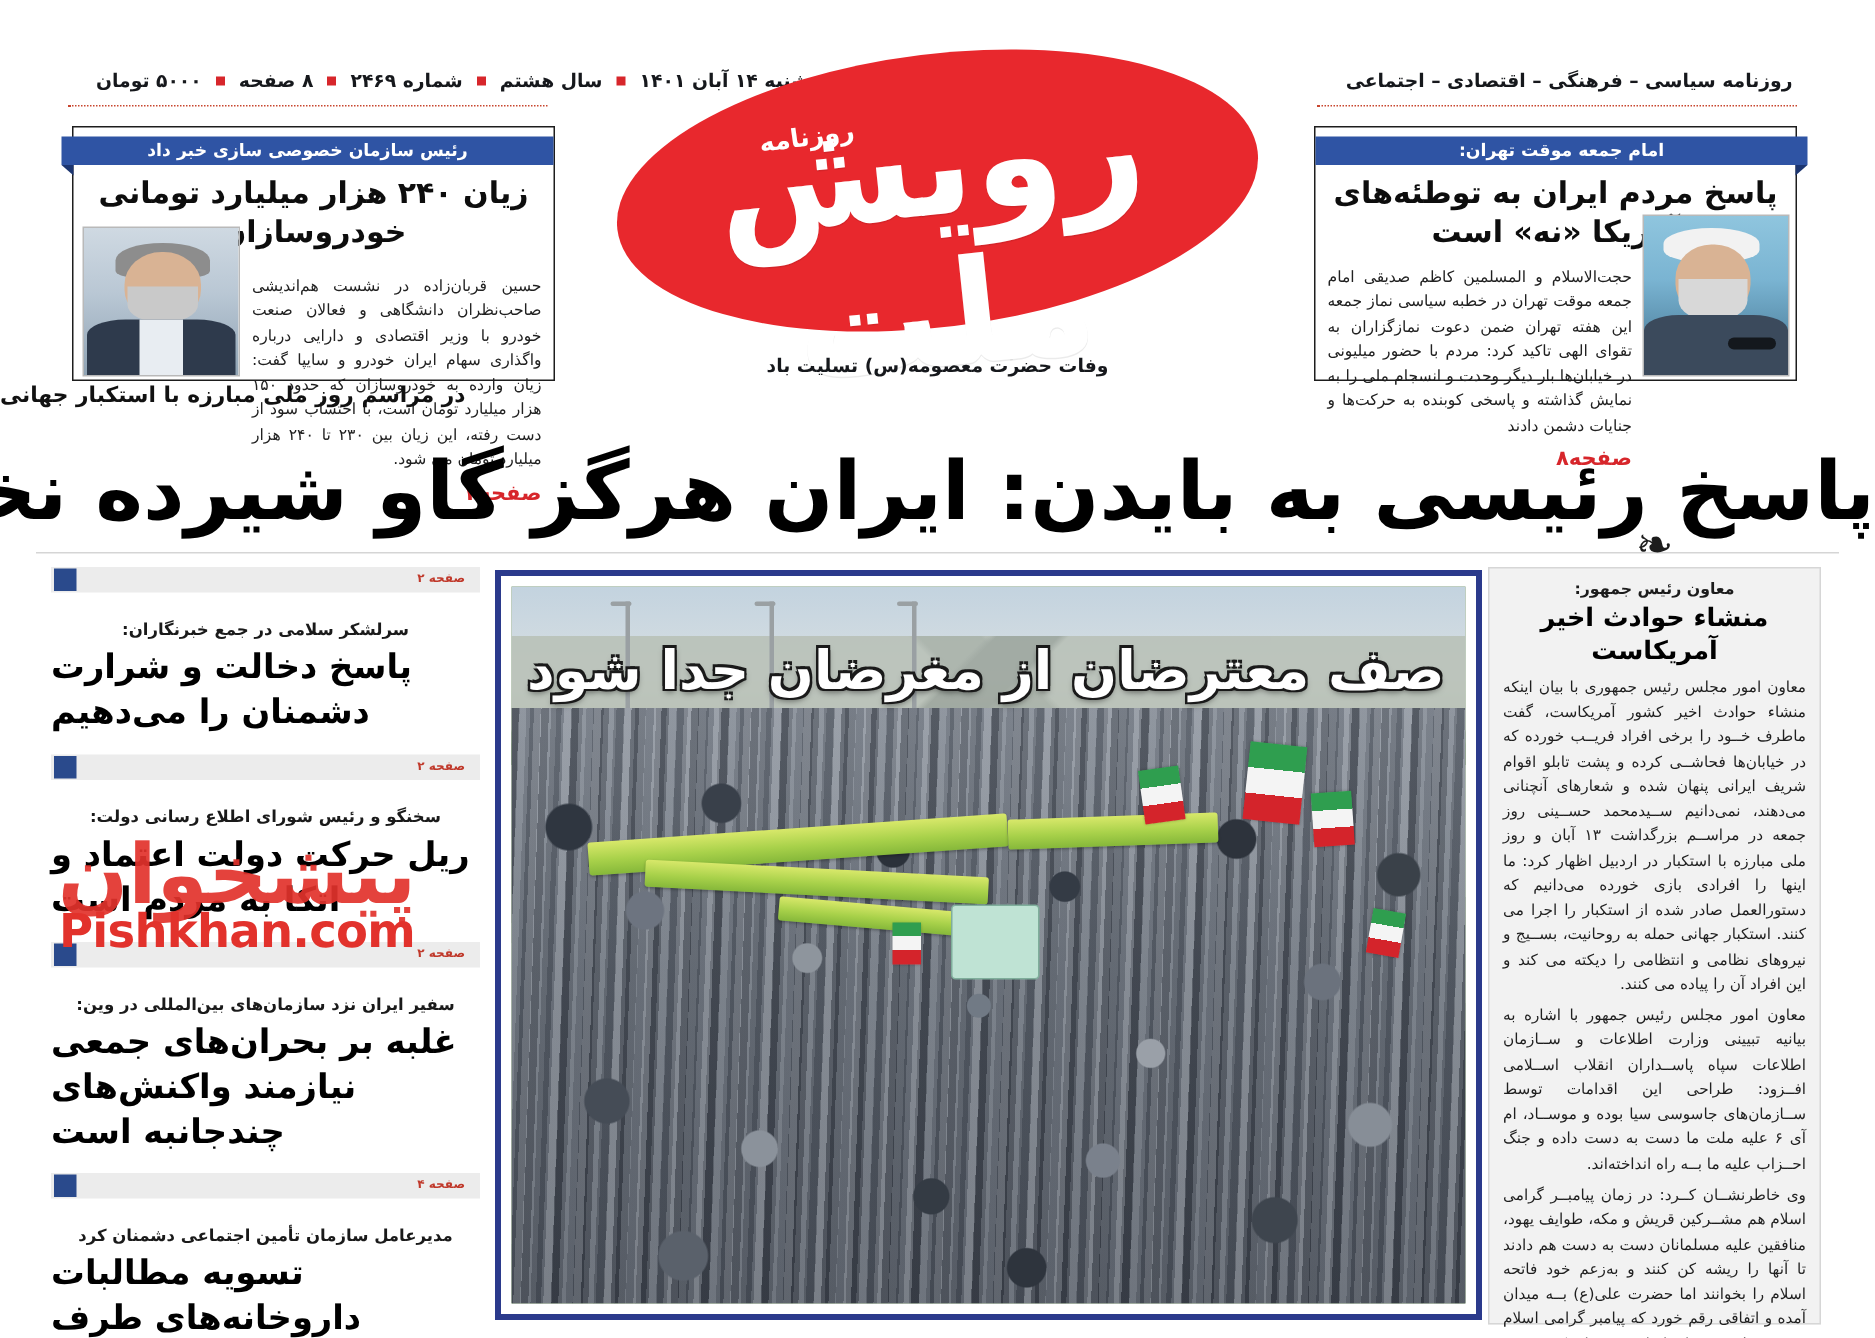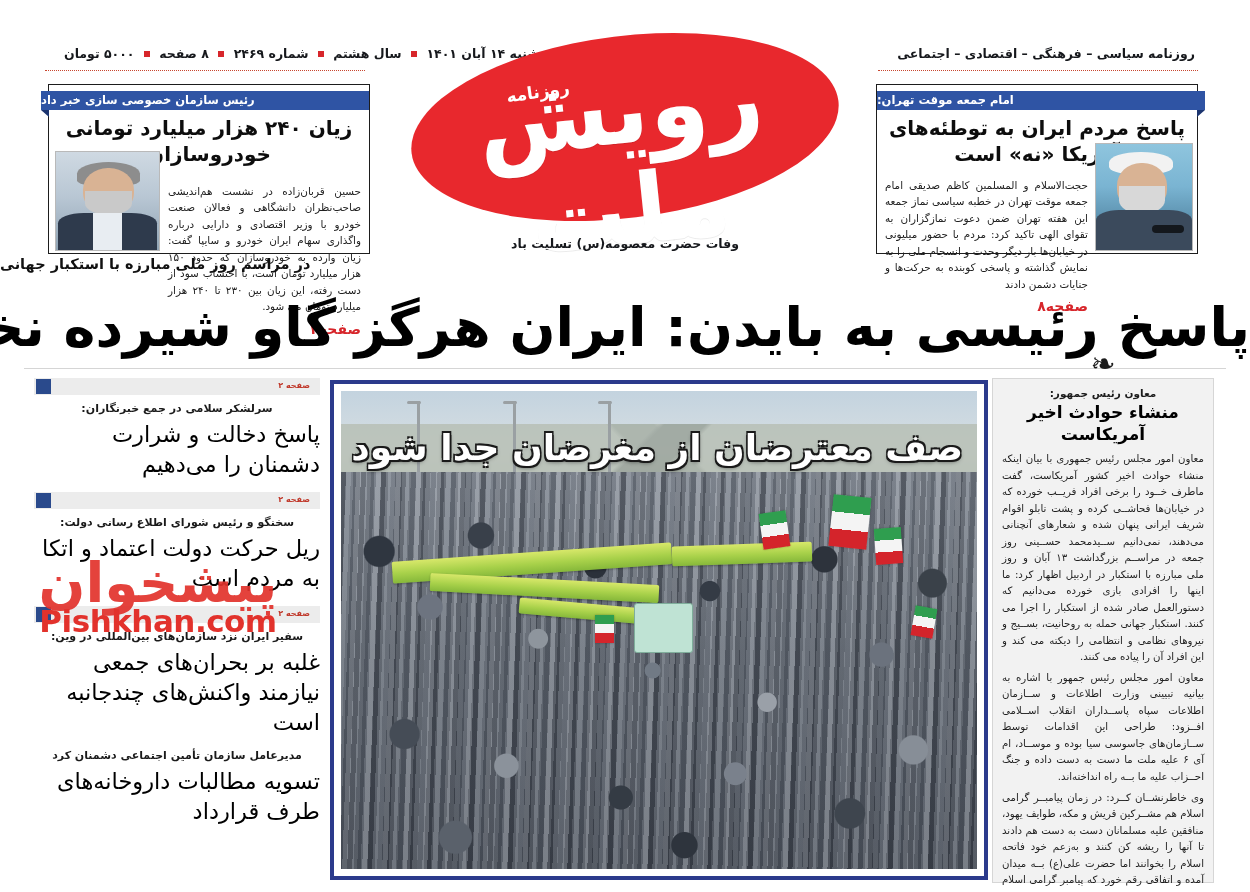--- a/index.html
+++ b/index.html
@@ -121,21 +121,21 @@
 
   .ribbon {
     position: absolute;
     top: 6px;
     height: 19px;
     background: #2f54a4;
     color: #ffffff;
     font-size: 11.5px;
     font-weight: bold;
     line-height: 19px;
-    text-align: left;
+    text-align: center;
     white-space: nowrap;
     z-index: 3;
   }
   .topbox.left .ribbon  { left: -8px; right: 0; }
   .topbox.right .ribbon { right: -8px; left: 0; }
   .ribbon::after {
     content: "";
     position: absolute;
     top: 19px;
     width: 0; height: 0;
@@ -269,21 +269,21 @@
     position: absolute;
     top: 378px;
     left: 34px;
     width: 286px;
   }
   .side-item { margin-bottom: 4px; }
   .pagebar {
     position: relative;
     height: 17px;
     background: #ececec;
-    margin-bottom: 7px;
+    margin-bottom: 18px;
   }
   .pagebar .pg {
     position: absolute;
     right: 10px;
     top: 3px;
     font-size: 8px;
     font-weight: bold;
     color: #c0392b;
   }
   .pagebar .sq {
@@ -293,23 +293,23 @@
     background: #2a4a8c;
   }
   .side-kicker {
     text-align: center;
     font-size: 11px;
     font-weight: bold;
     color: #1a1a1a;
     margin-bottom: 5px;
   }
   .side-headline {
-    text-align: right;
+    text-align: left;
     font-size: 22.5px;
-    font-weight: normal;
+    font-weight: bold;
     line-height: 1.33;
     color: #000000;
     margin-bottom: 12px;
   }
 
   
   .watermark {
     position: absolute;
     top: 560px;
     left: 28px;
@@ -621,20 +621,24 @@
     <div class="side-item">
       <div class="pagebar">
         <span class="pg">صفحه ۲</span>
         <span class="sq"></span>
       </div>
       <div class="side-kicker">سفیر ایران نزد سازمان‌های بین‌المللی در وین:</div>
       <div class="side-headline">غلبه بر بحران‌های جمعی نیازمند واکنش‌های چندجانبه است</div>
     </div>
 
     <div class="side-item">
+      <div class="pagebar">
+        <span class="pg">صفحه ۴</span>
+        <span class="sq"></span>
+      </div>
       <div class="side-kicker">مدیرعامل سازمان تأمین اجتماعی دشمنان کرد</div>
       <div class="side-headline">تسویه مطالبات داروخانه‌های طرف قرارداد</div>
     </div>
 
   </div>
 
   <div class="watermark">
     <div class="wm-fa">پیشخوان</div>
     <div class="wm-en">Pishkhan.com</div>
   </div>

